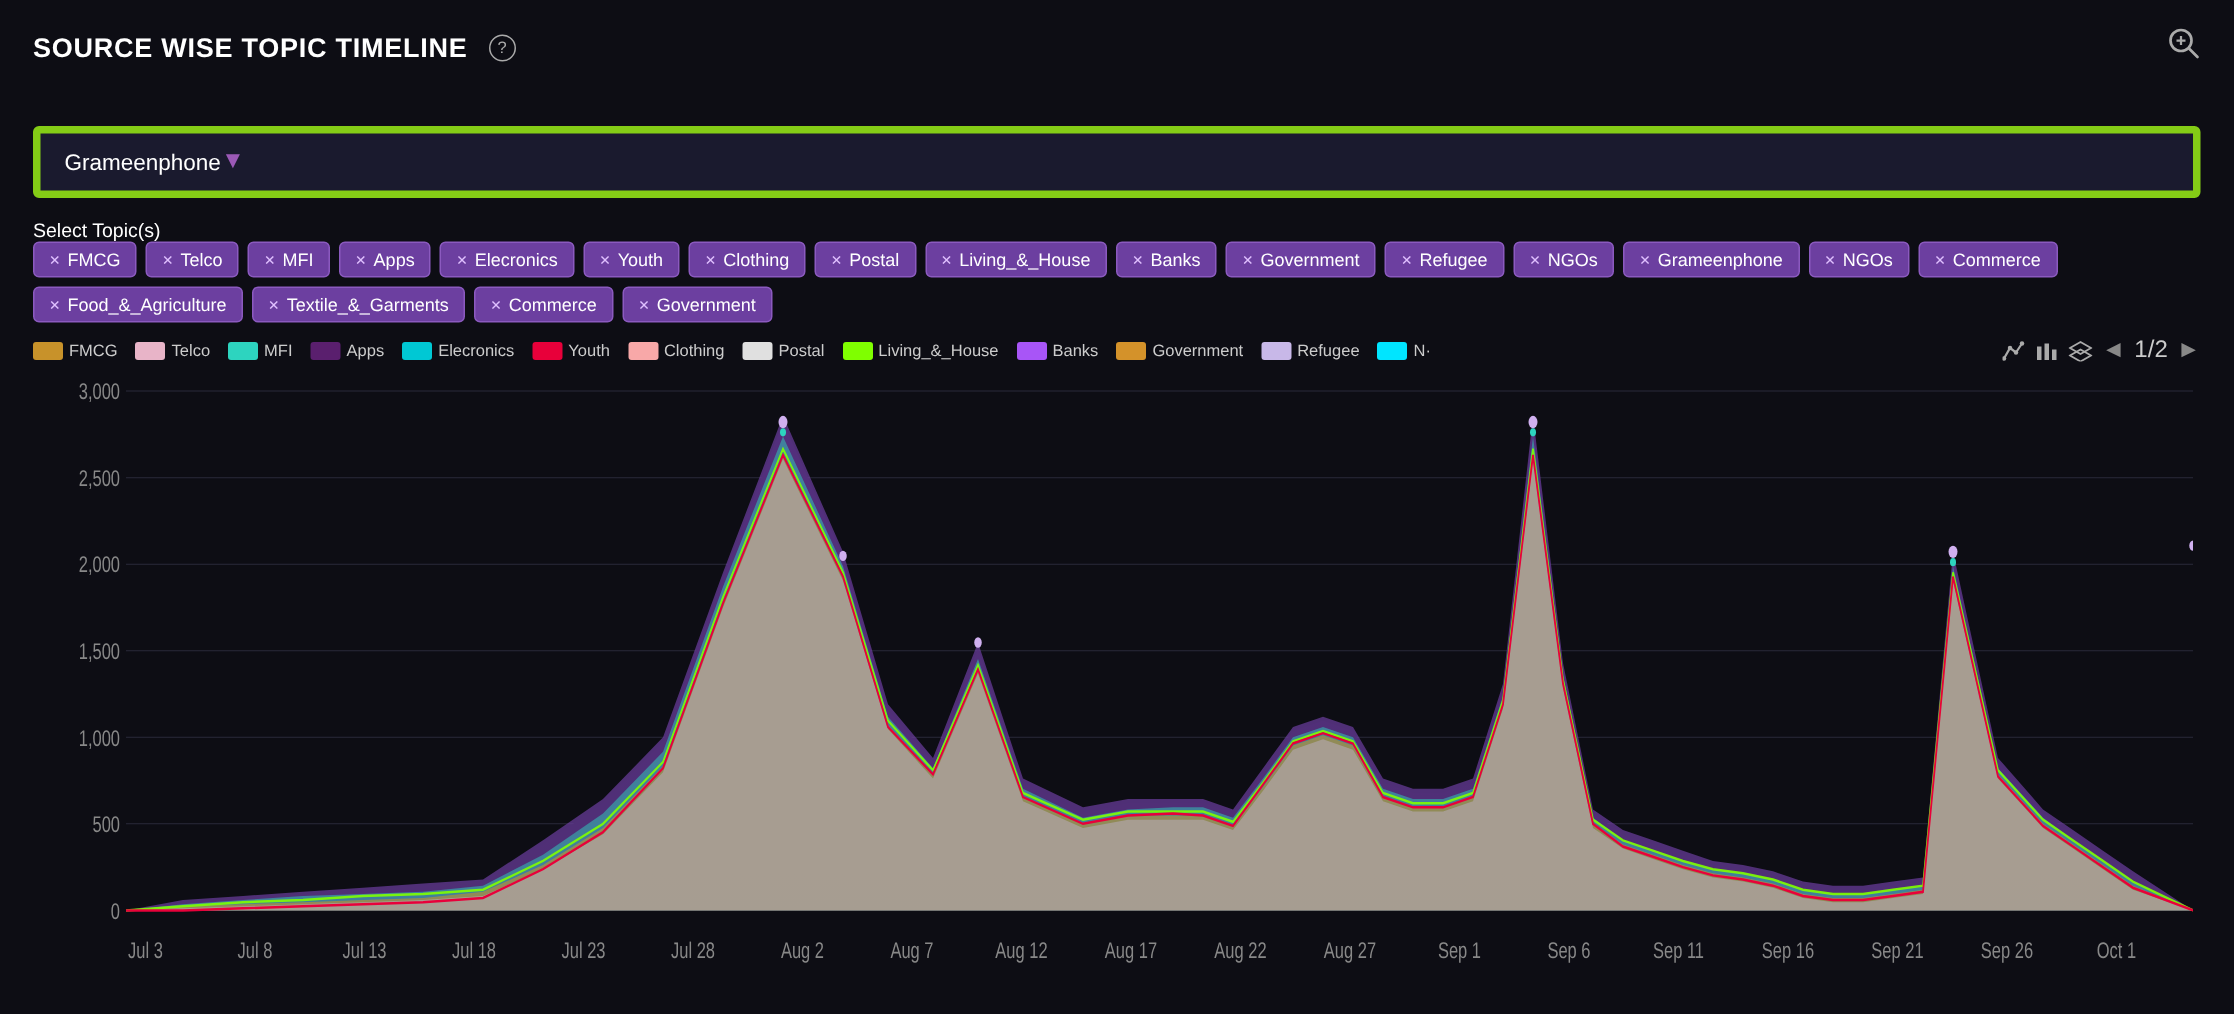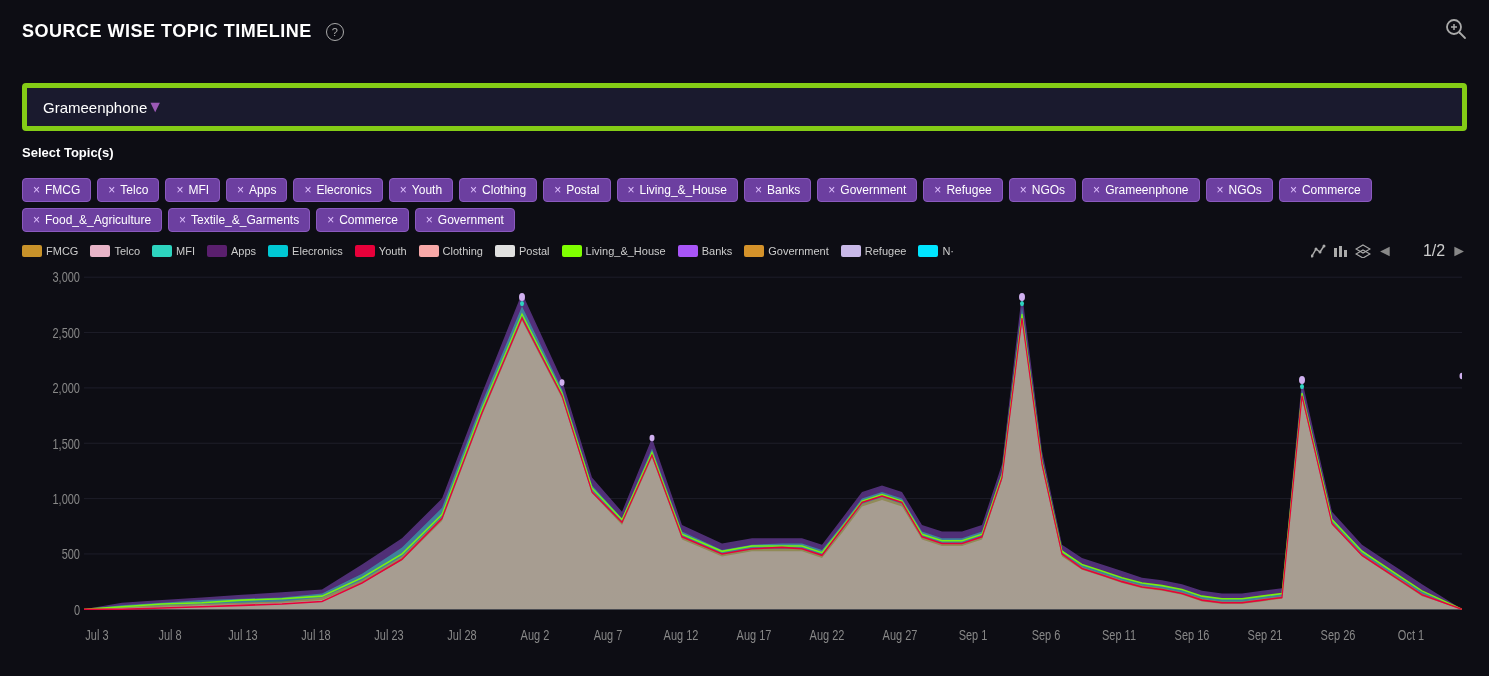--- a/index.html
+++ b/index.html
@@ -68,23 +68,23 @@
       justify-content: flex-start;
       cursor: pointer;
       margin-top: 24px;
     }
     .dropdown-arrow {
       color: #9b59b6;
       font-size: 16px;
     }
     .select-topic-label {
       font-size: 13px;
-      font-weight: 700;
+      font-weight: 400;
       color: #fff;
-      margin-bottom: 18px;
+      margin-bottom: 0;
     }
     .topics-container {
       display: flex;
       flex-wrap: wrap;
       gap: 6px;
       margin-bottom: 10px;
     }
     .topic-tag {
       background: #6c3fa0;
       border: 1px solid #8b5abf;
@@ -139,21 +139,20 @@
       width: 100%;
       height: 100%;
     }
     .chart-svg-wrapper {
       flex: 1;
       position: relative;
     }
     .page-indicator {
       color: #ccc;
       font-size: 12px;
-      margin-left: 24px;
     }
     .nav-arrow {
       color: #888;
       cursor: pointer;
       font-size: 14px;
     }
   </style>
 </head>
 <body>
 

